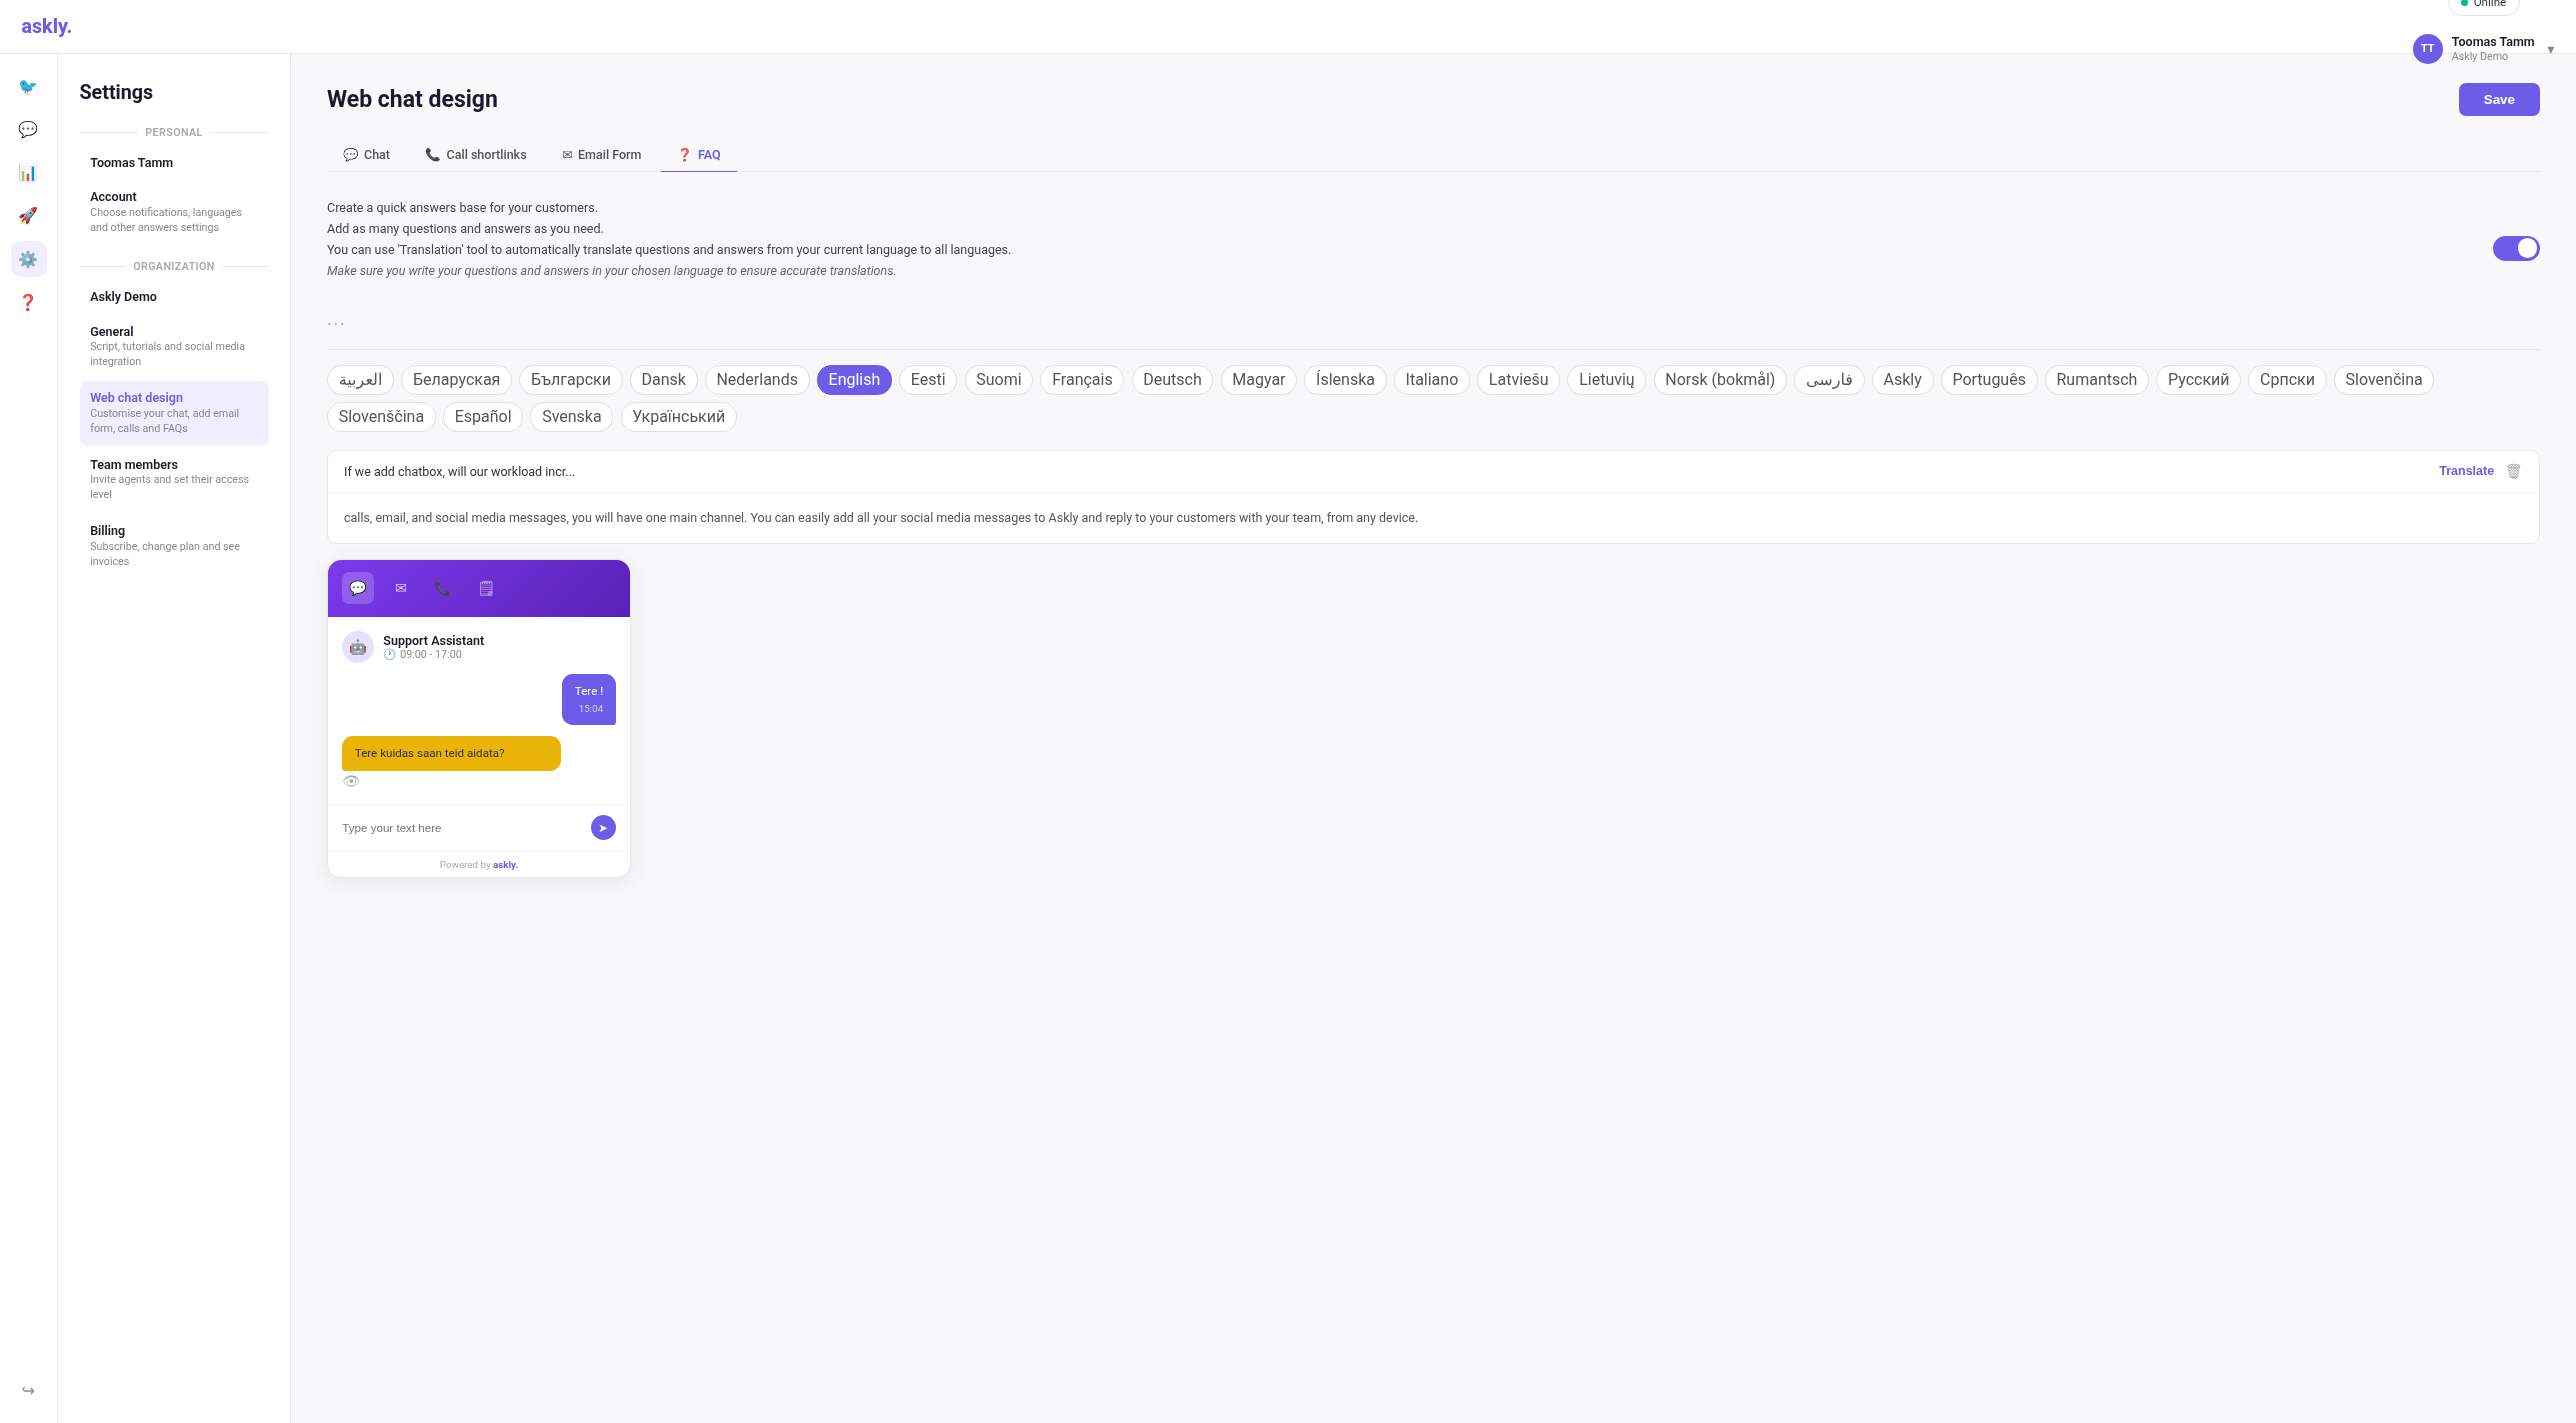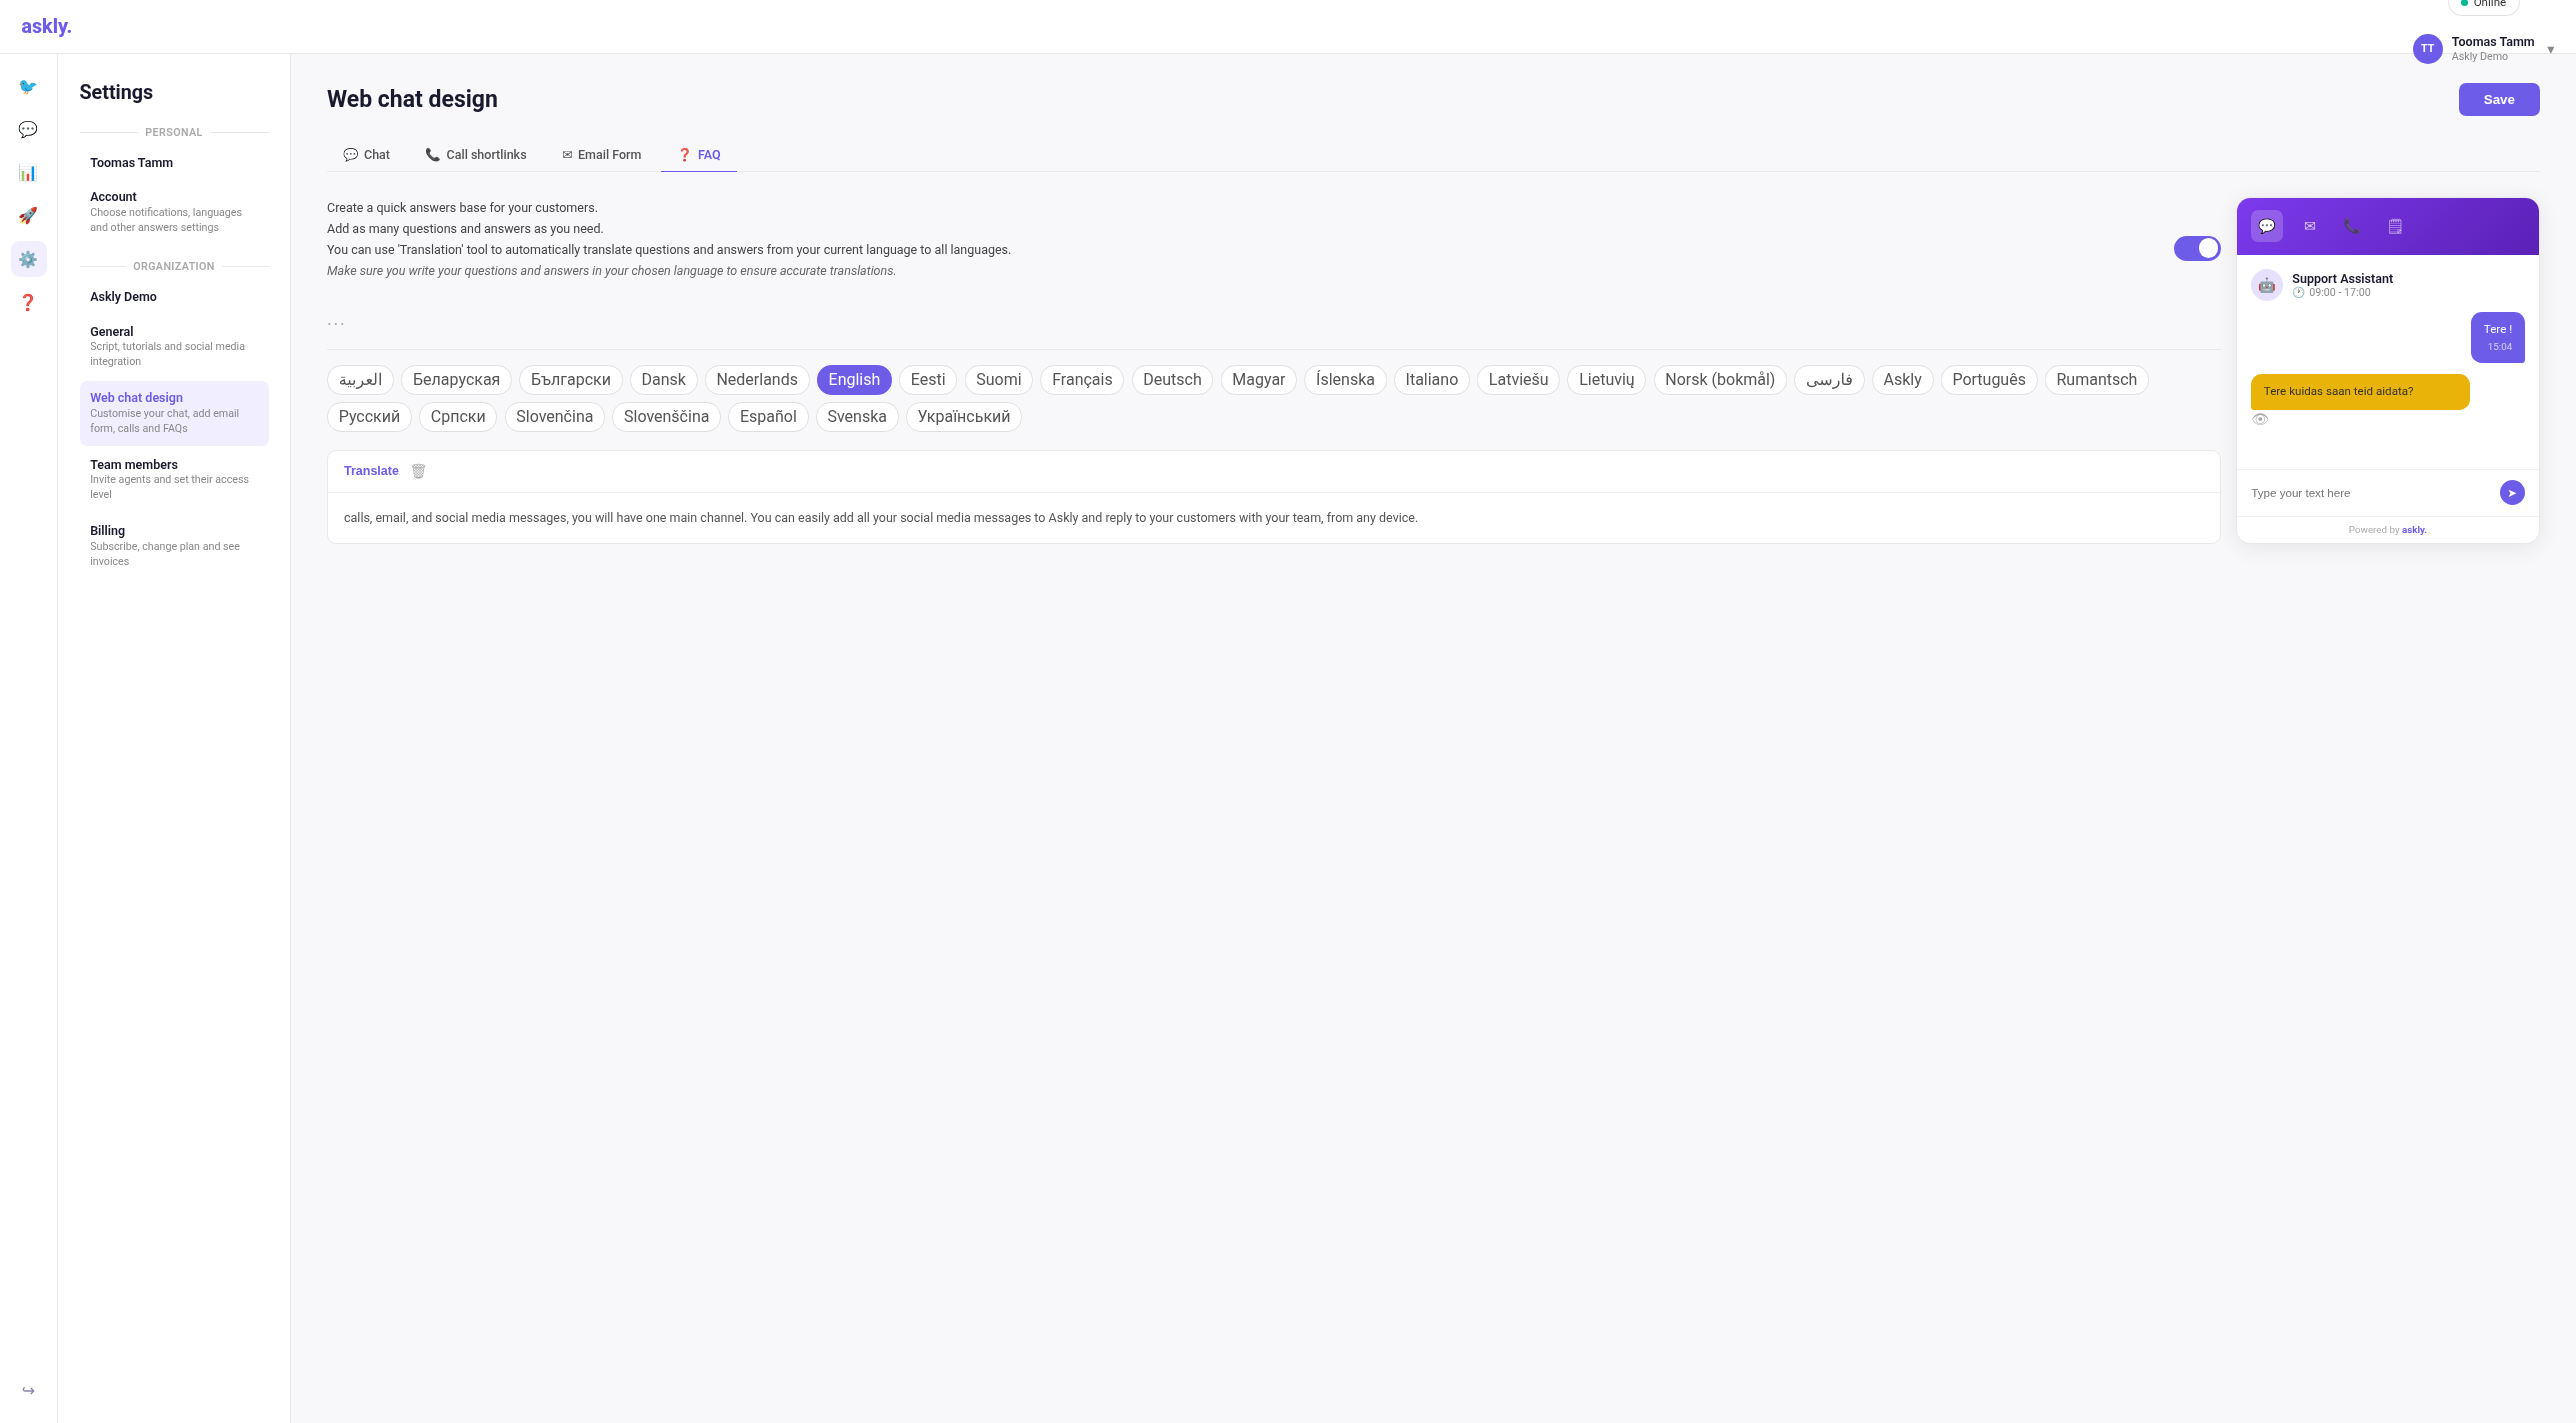--- a/index.html
+++ b/index.html
@@ -81,21 +81,21 @@
     
     .tabs { display: flex; gap: 3.6px; border-bottom: 0.9px solid #e8e8e8; margin-bottom: 25px; }
     .tab {
       padding: 9px 16px; cursor: pointer; font-size: 12.5px; font-weight: 500; color: #555;
       border-bottom: 1.8px solid transparent; margin-bottom: -0.9px;
       display: flex; align-items: center; gap: 5.4px;
     }
     .tab.active { color: #6c5ce7; border-bottom-color: #6c5ce7; font-weight: 600; }
 
     
-    .faq-layout { display: flex; gap: 15px; }
+    .faq-layout { display: flex; gap: 15px; flex-direction: column; }
     .faq-left { flex: 1; min-width: 0; }
     .faq-description { font-size: 12.5px; color: #444; line-height: 1.7; margin-bottom: 18px; }
     .faq-description em { font-style: italic; color: #666; }
 
     .toggle-row { display: flex; align-items: center; justify-content: space-between; margin-bottom: 14.3px; }
     .toggle {
       width: 47px; height: 25px; background: #6c5ce7; border-radius: 12.5px;
       position: relative; cursor: pointer;
     }
     .toggle-knob {
@@ -336,20 +336,21 @@
               <div class="lang-tag">Slovenčina</div>
               <div class="lang-tag">Slovenščina</div>
               <div class="lang-tag">Español</div>
               <div class="lang-tag">Svenska</div>
               <div class="lang-tag">Український</div>
             </div>
         </div>
 
         <div class="faq-card">
           <div class="faq-card-header">
+            <span class="faq-q-text">If we add chatbox, will our workload incr...</span>
             <div class="faq-actions">
               <button class="translate-btn">Translate</button>
               <span class="delete-icon">🗑</span>
             </div>
           </div>
           <div class="faq-answer">calls, email, and social media messages, you will have one main channel. You can easily add all your social media messages to Askly and reply to your customers with your team, from any device.</div>
         </div>
       </div>
 
       <div class="preview-panel">

